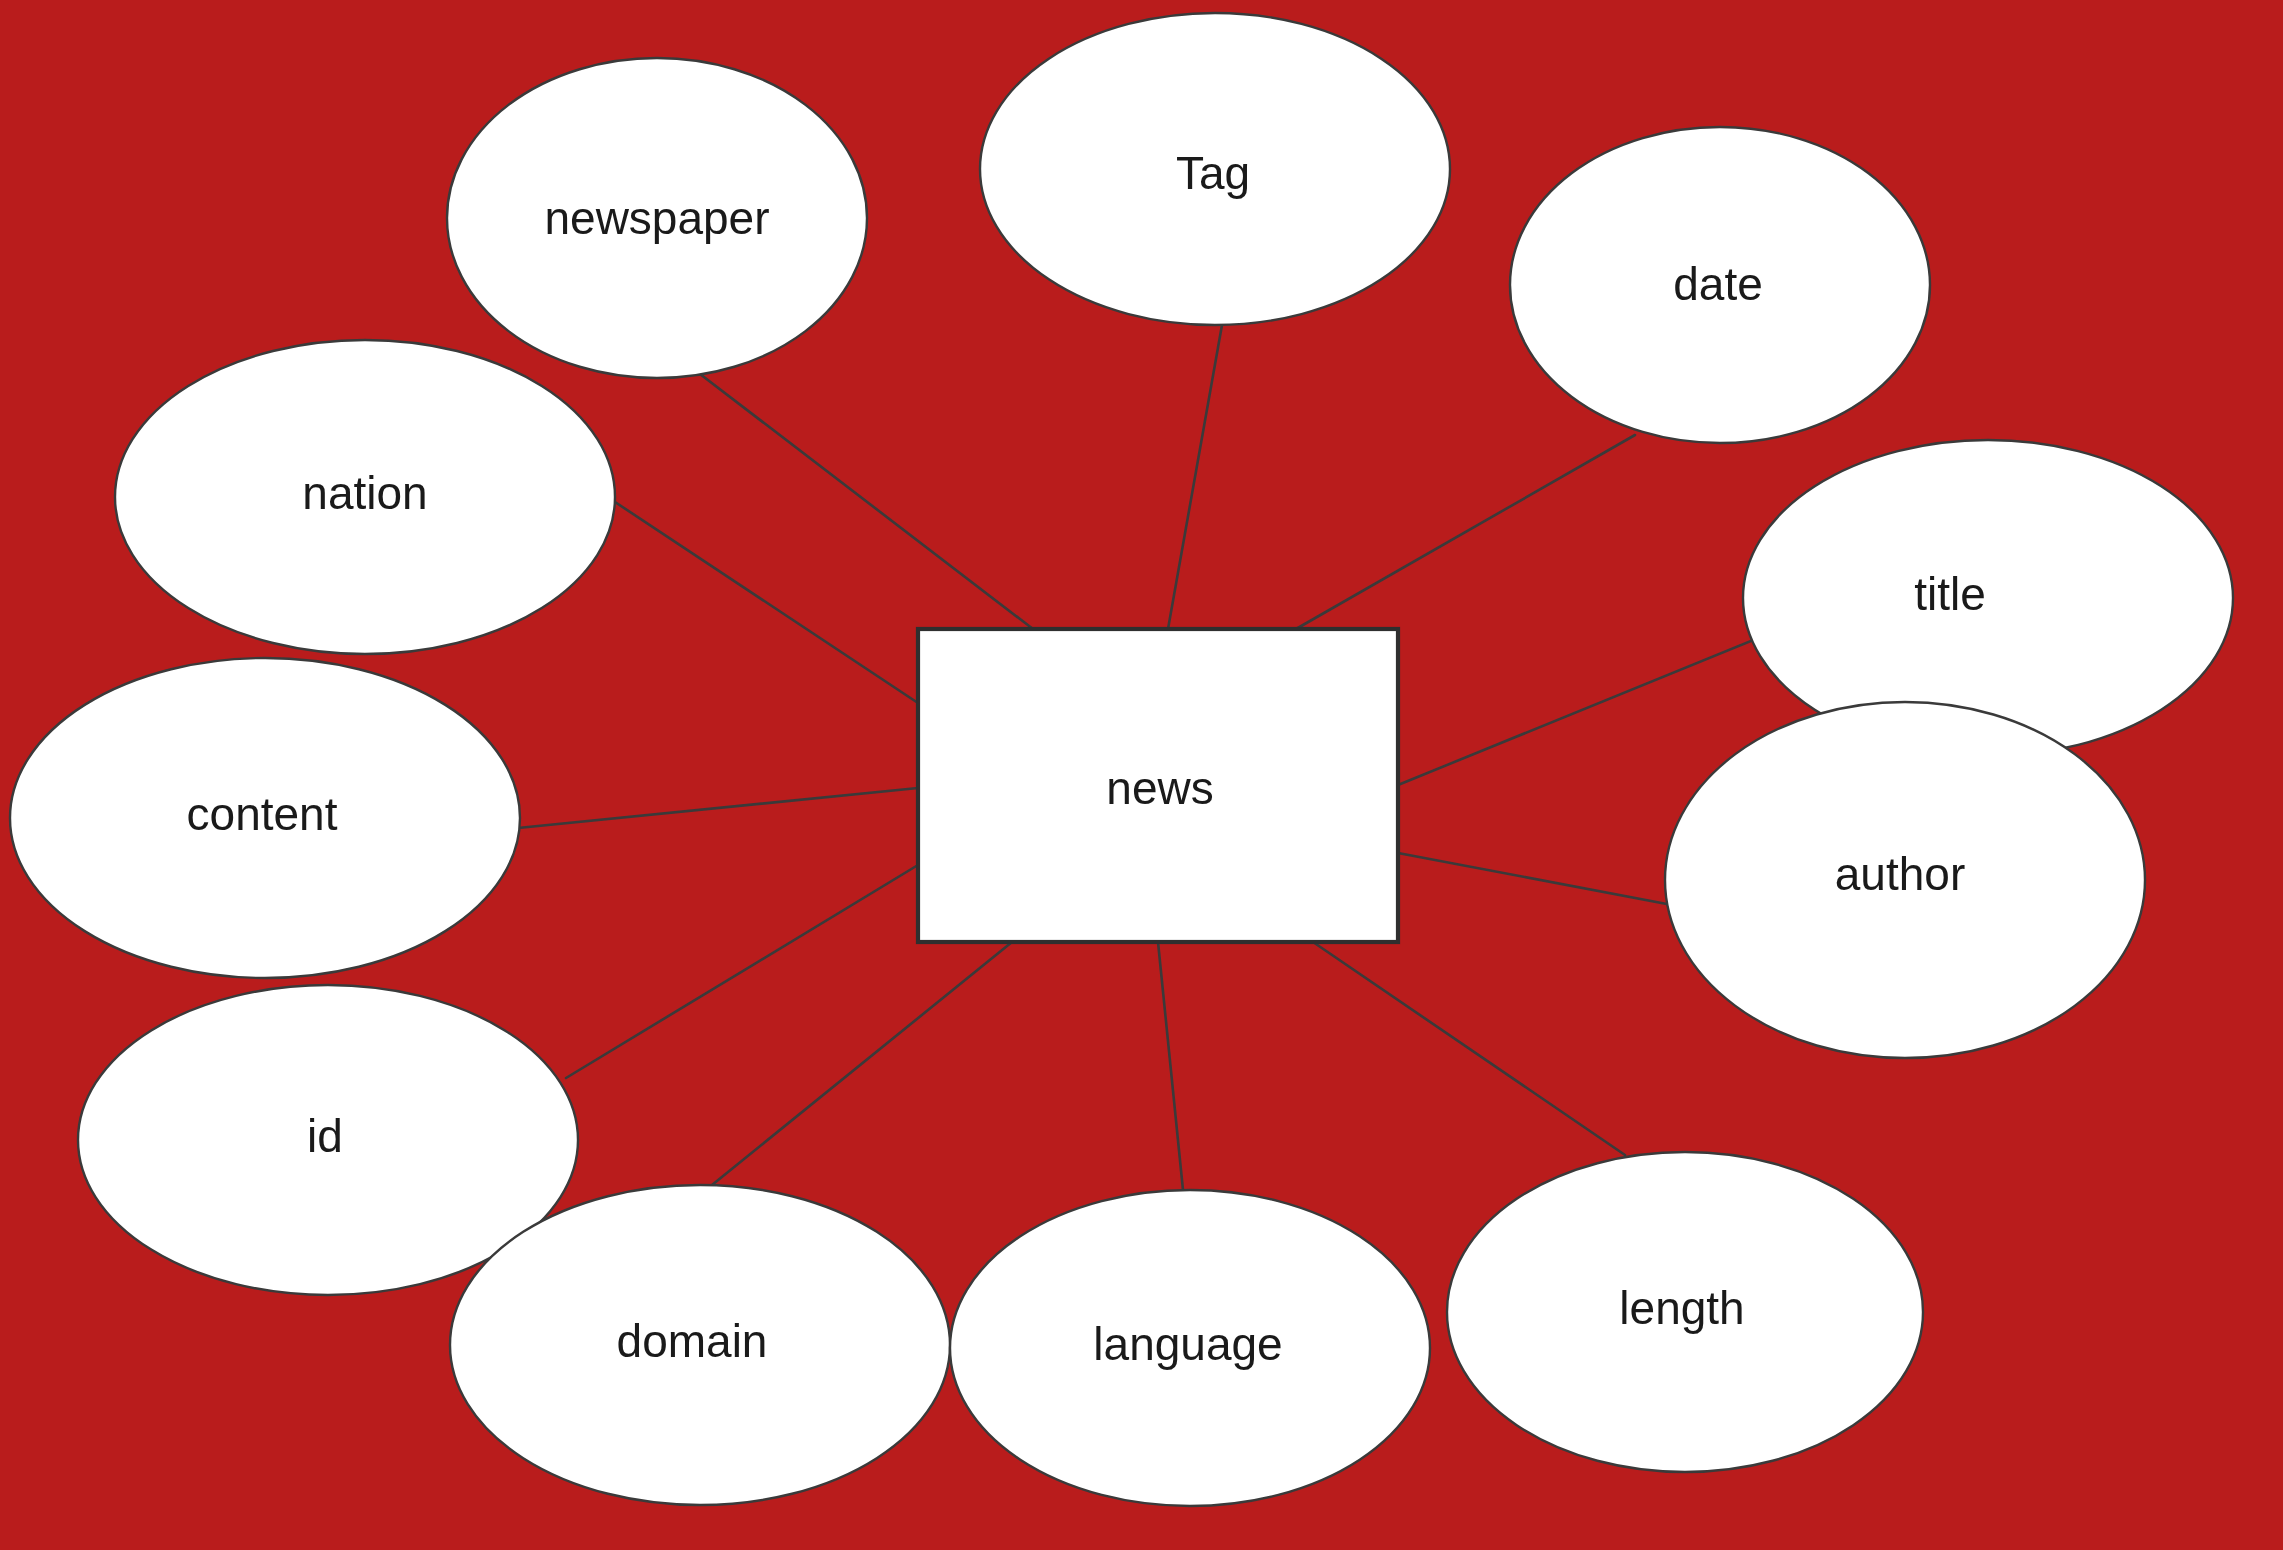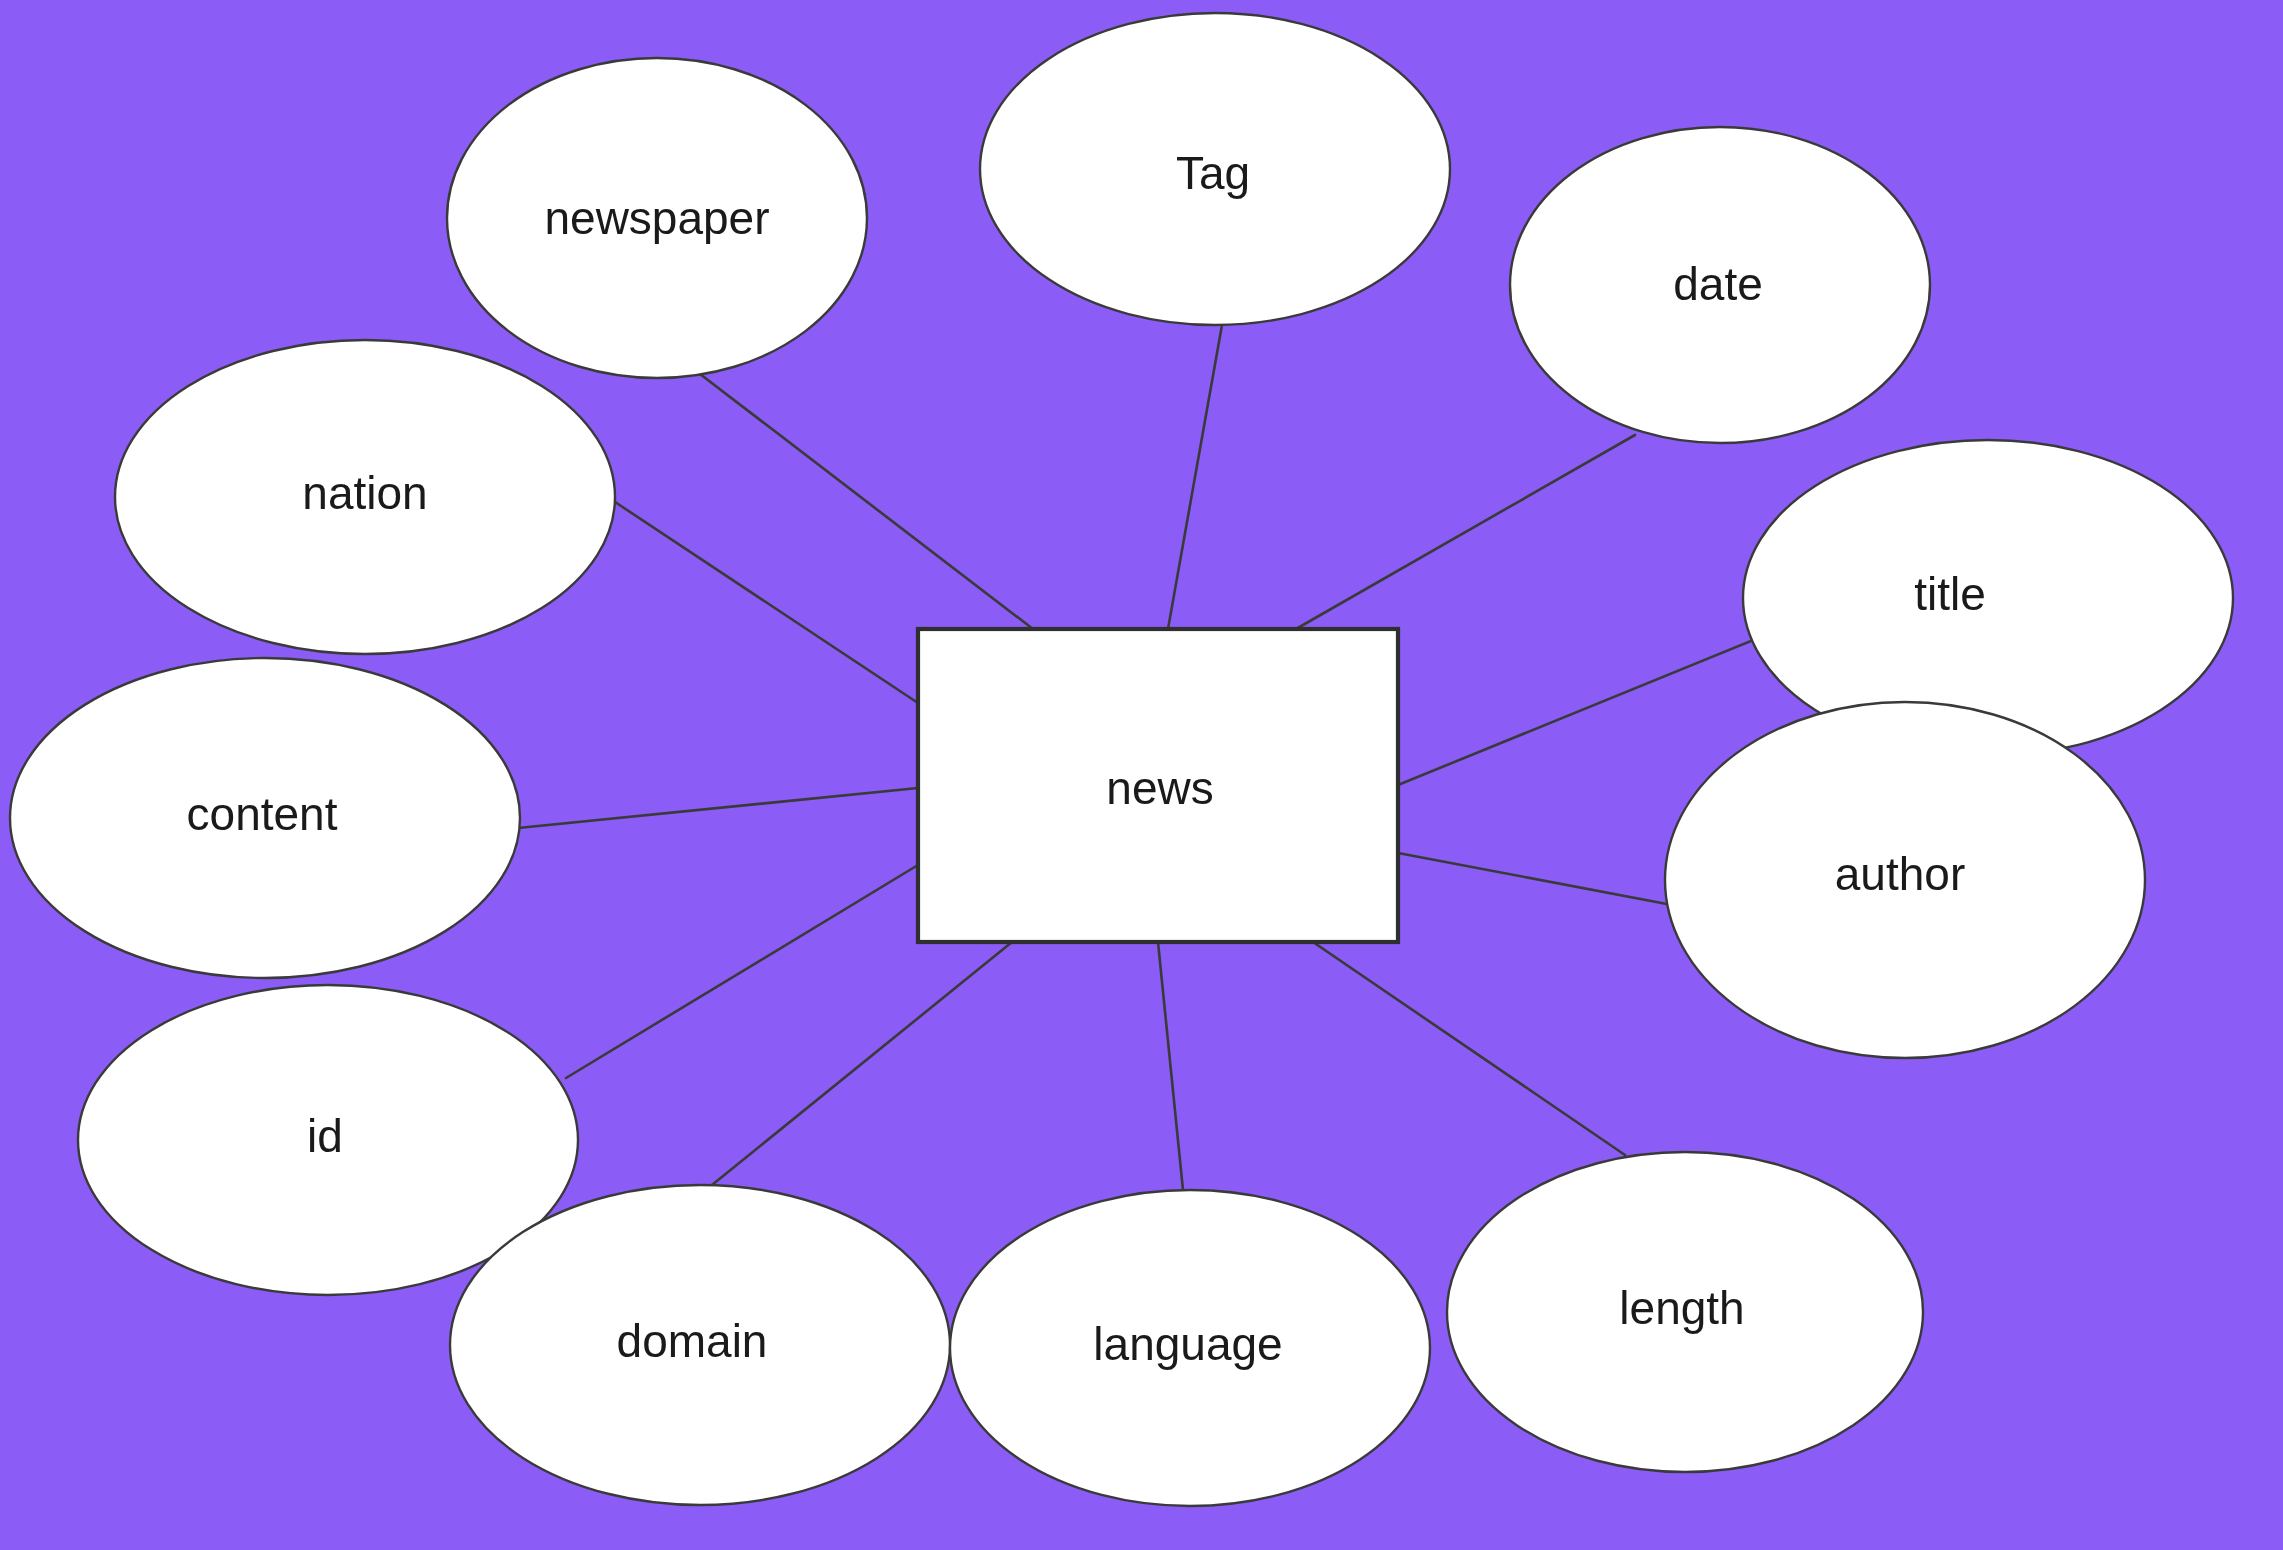--- a/index.html
+++ b/index.html
@@ -10,21 +10,21 @@
   body {
     width: 2283px;
     height: 1550px;
     overflow: hidden;
     font-family: "Liberation Sans", sans-serif;
   }
   #diagram-root {
     position: relative;
     width: 2283px;
     height: 1550px;
-    background: #8b5cf6;
+    background: #b91c1c;
   }
   svg#er-canvas {
     position: absolute;
     top: 0;
     left: 0;
     width: 2283px;
     height: 1550px;
     display: block;
   }
   .er-ellipse {

